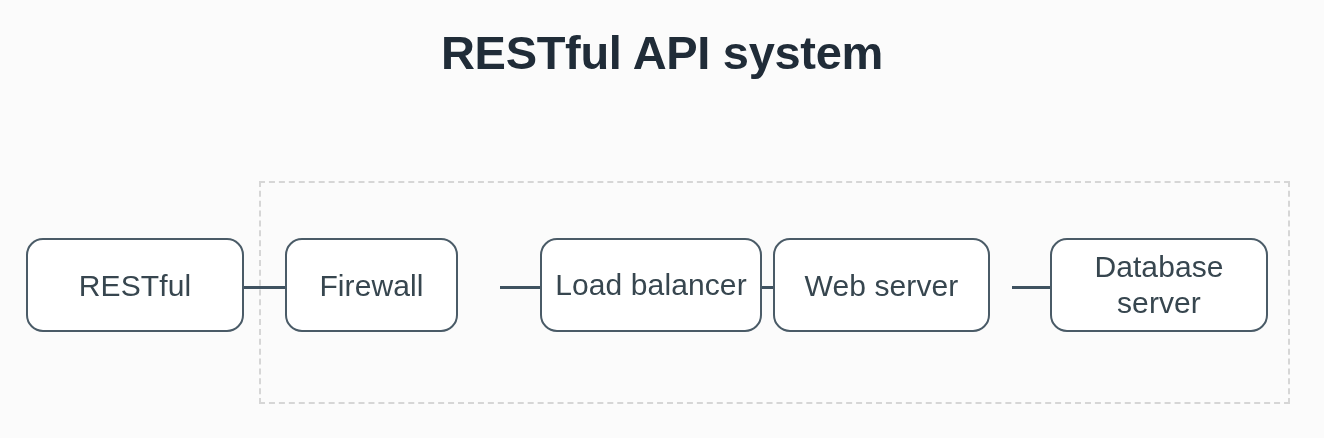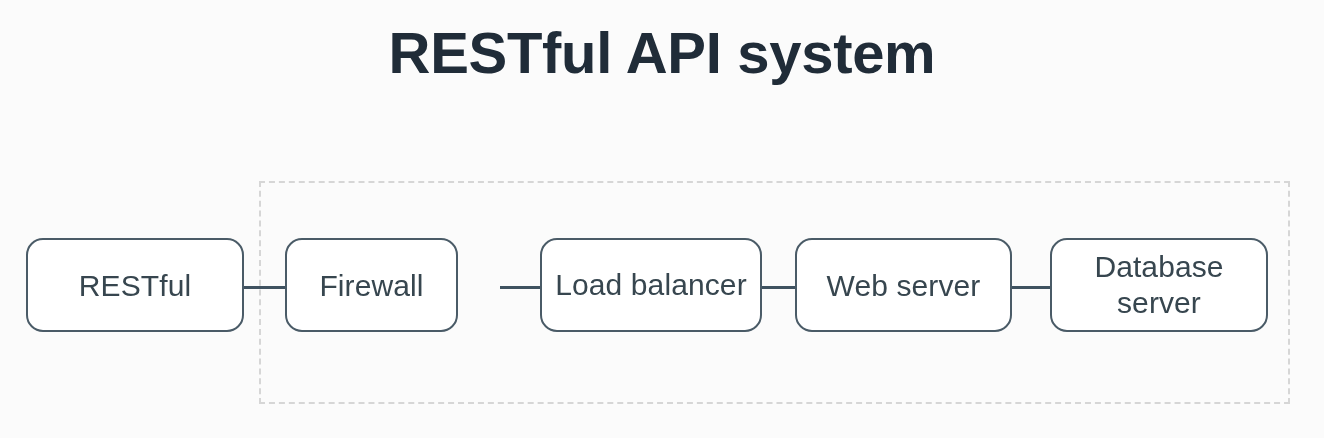--- a/index.html
+++ b/index.html
@@ -21,21 +21,21 @@
     background: #fbfbfb;
   }
 
   
   .diagram-title {
     position: absolute;
     left: 0;
     top: 24px;
     width: 1324px;
     text-align: center;
-    font-size: 58px;
+    font-size: 47px;
     font-weight: bold;
     color: #202c38;
     letter-spacing: -0.3px;
     line-height: 58px;
     white-space: nowrap;
   }
 
   
   .boundary {
     position: absolute;
@@ -71,21 +71,21 @@
     letter-spacing: 0.1px;
     padding: 0 8px;
   }
   .node-label.two-line {
     line-height: 36px;
   }
 
   #node-client        { left: 26px;   width: 218px; }
   #node-firewall      { left: 285px;  width: 173px; }
   #node-load-balancer { left: 540px;  width: 222px; }
-  #node-web-server    { left: 795px;  width: 217px; }
+  #node-web-server    { left: 773px;  width: 217px; }
   #node-database      { left: 1050px; width: 218px; }
 
   
   .connector {
     position: absolute;
     top: 286px;
     height: 3px;
     background: #3f5260;
   }
   #conn-1 { left: 244px;  width: 41px; }

